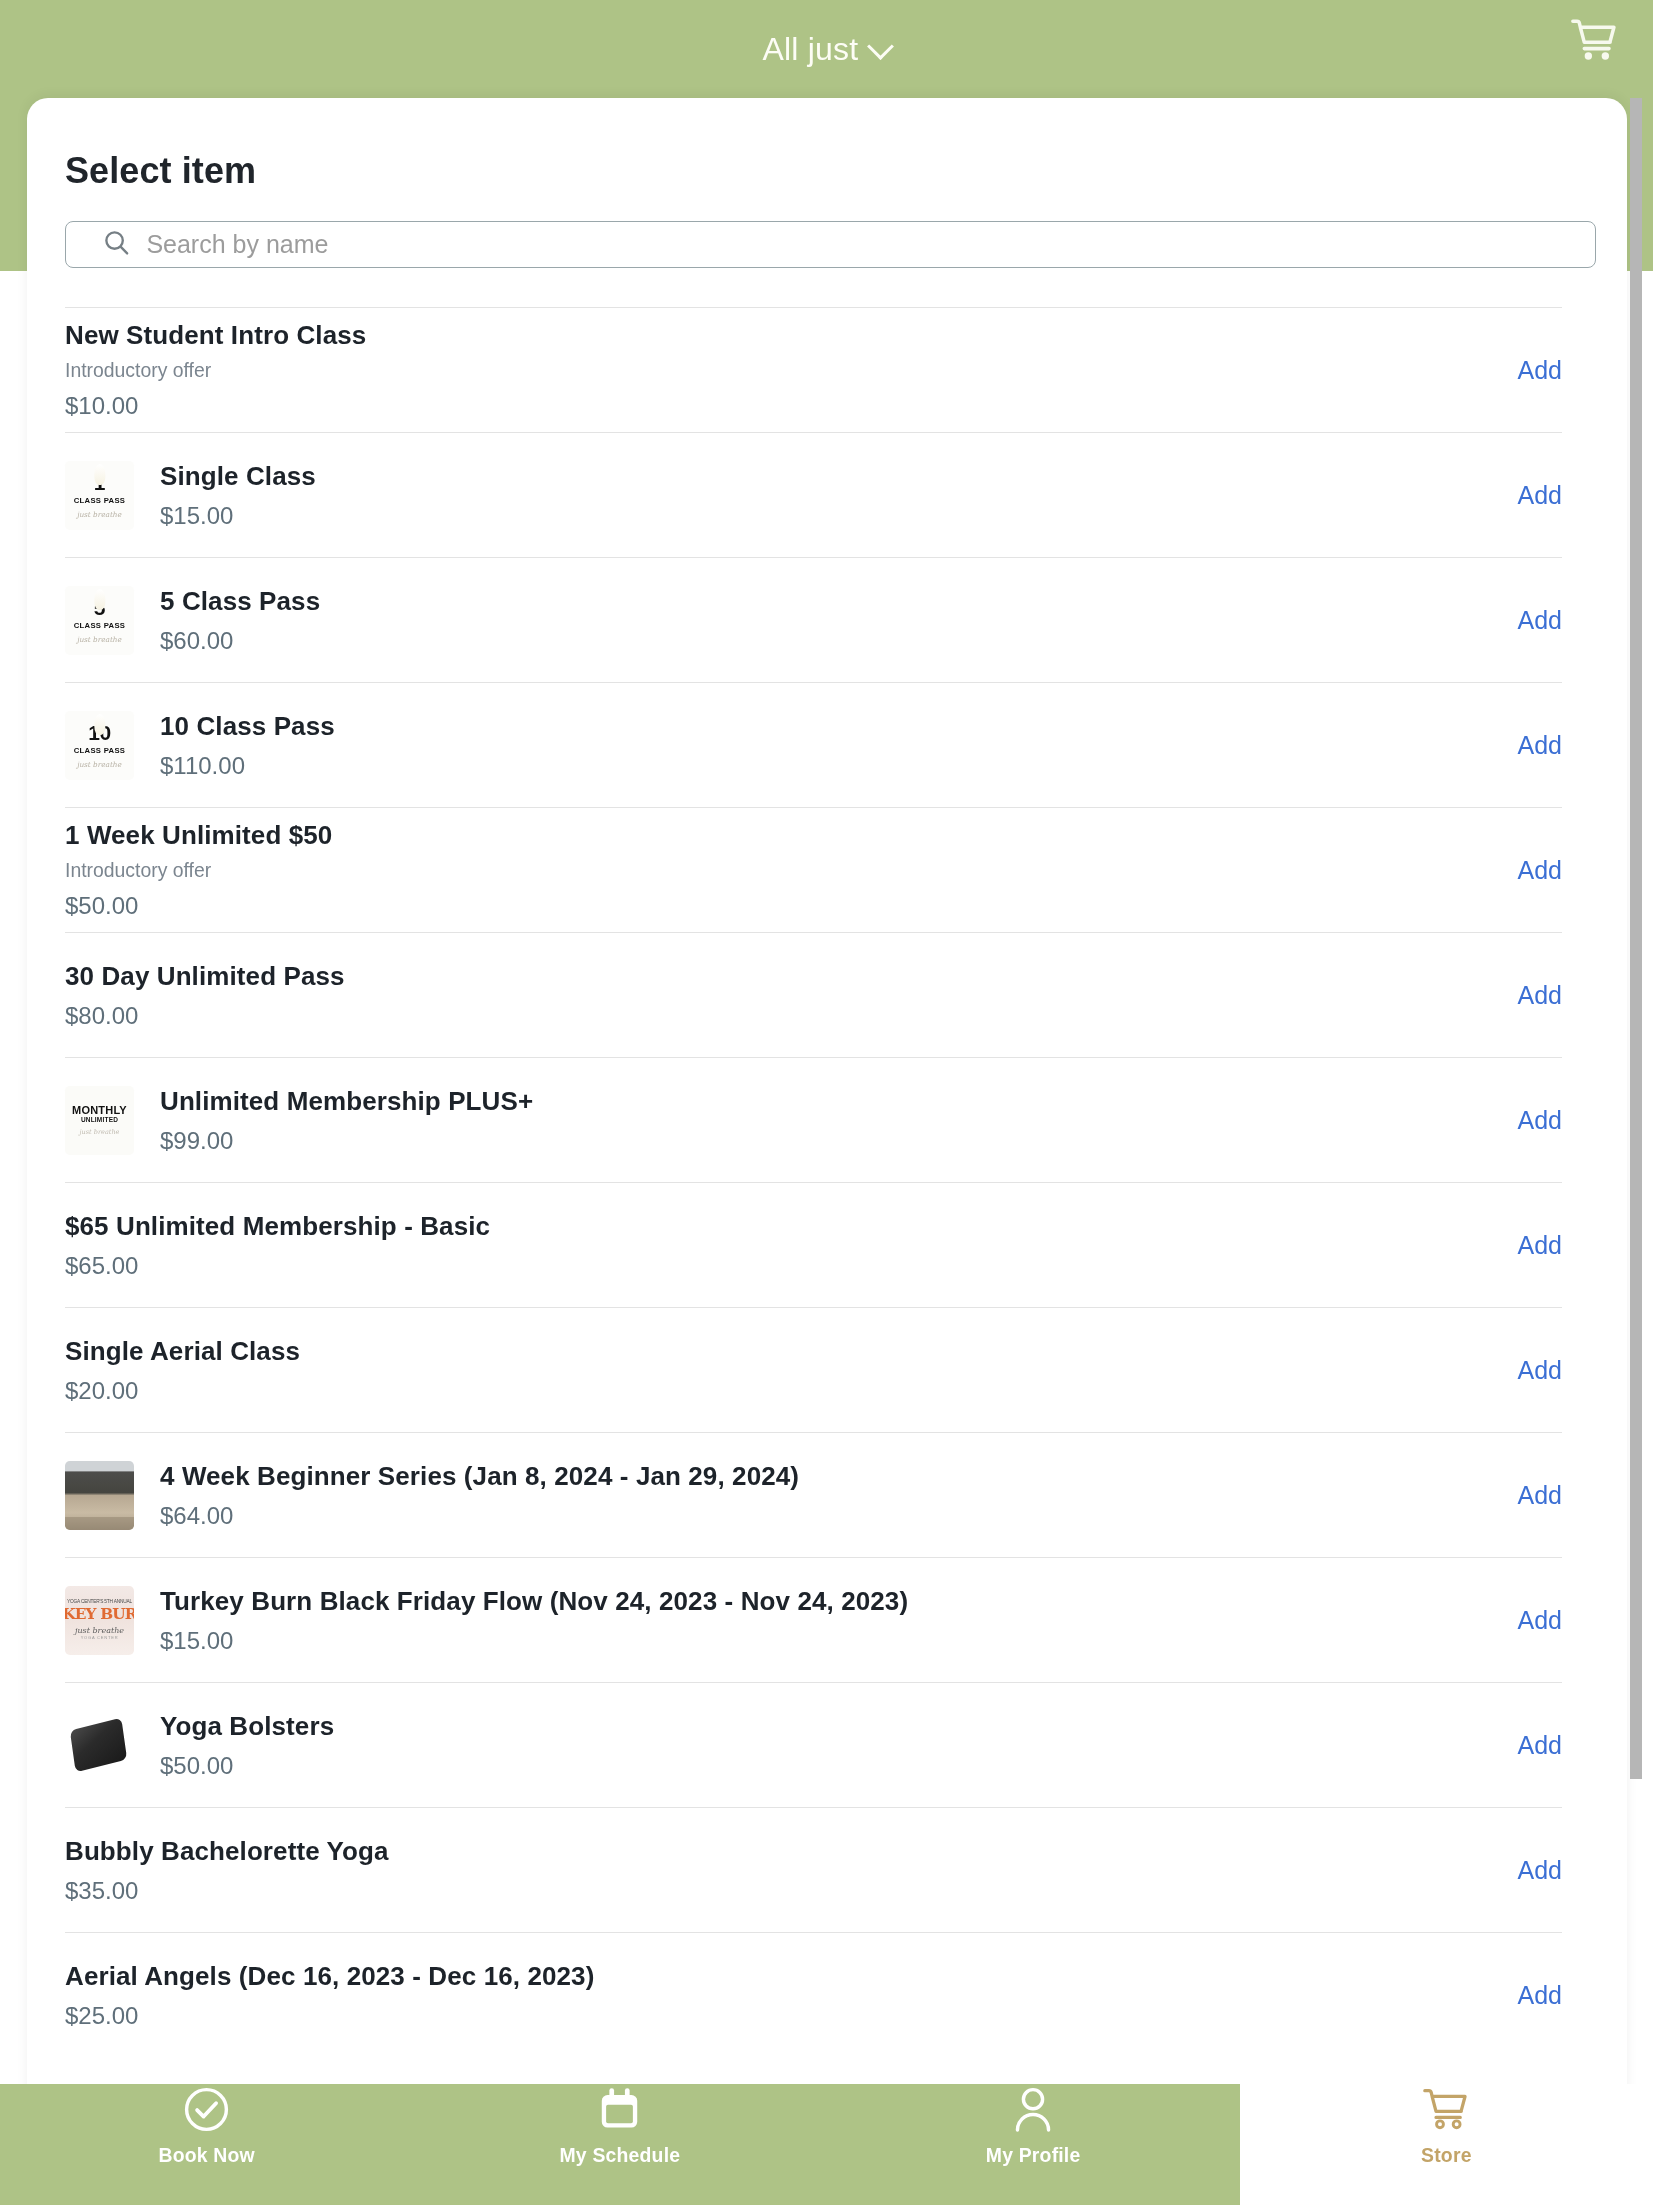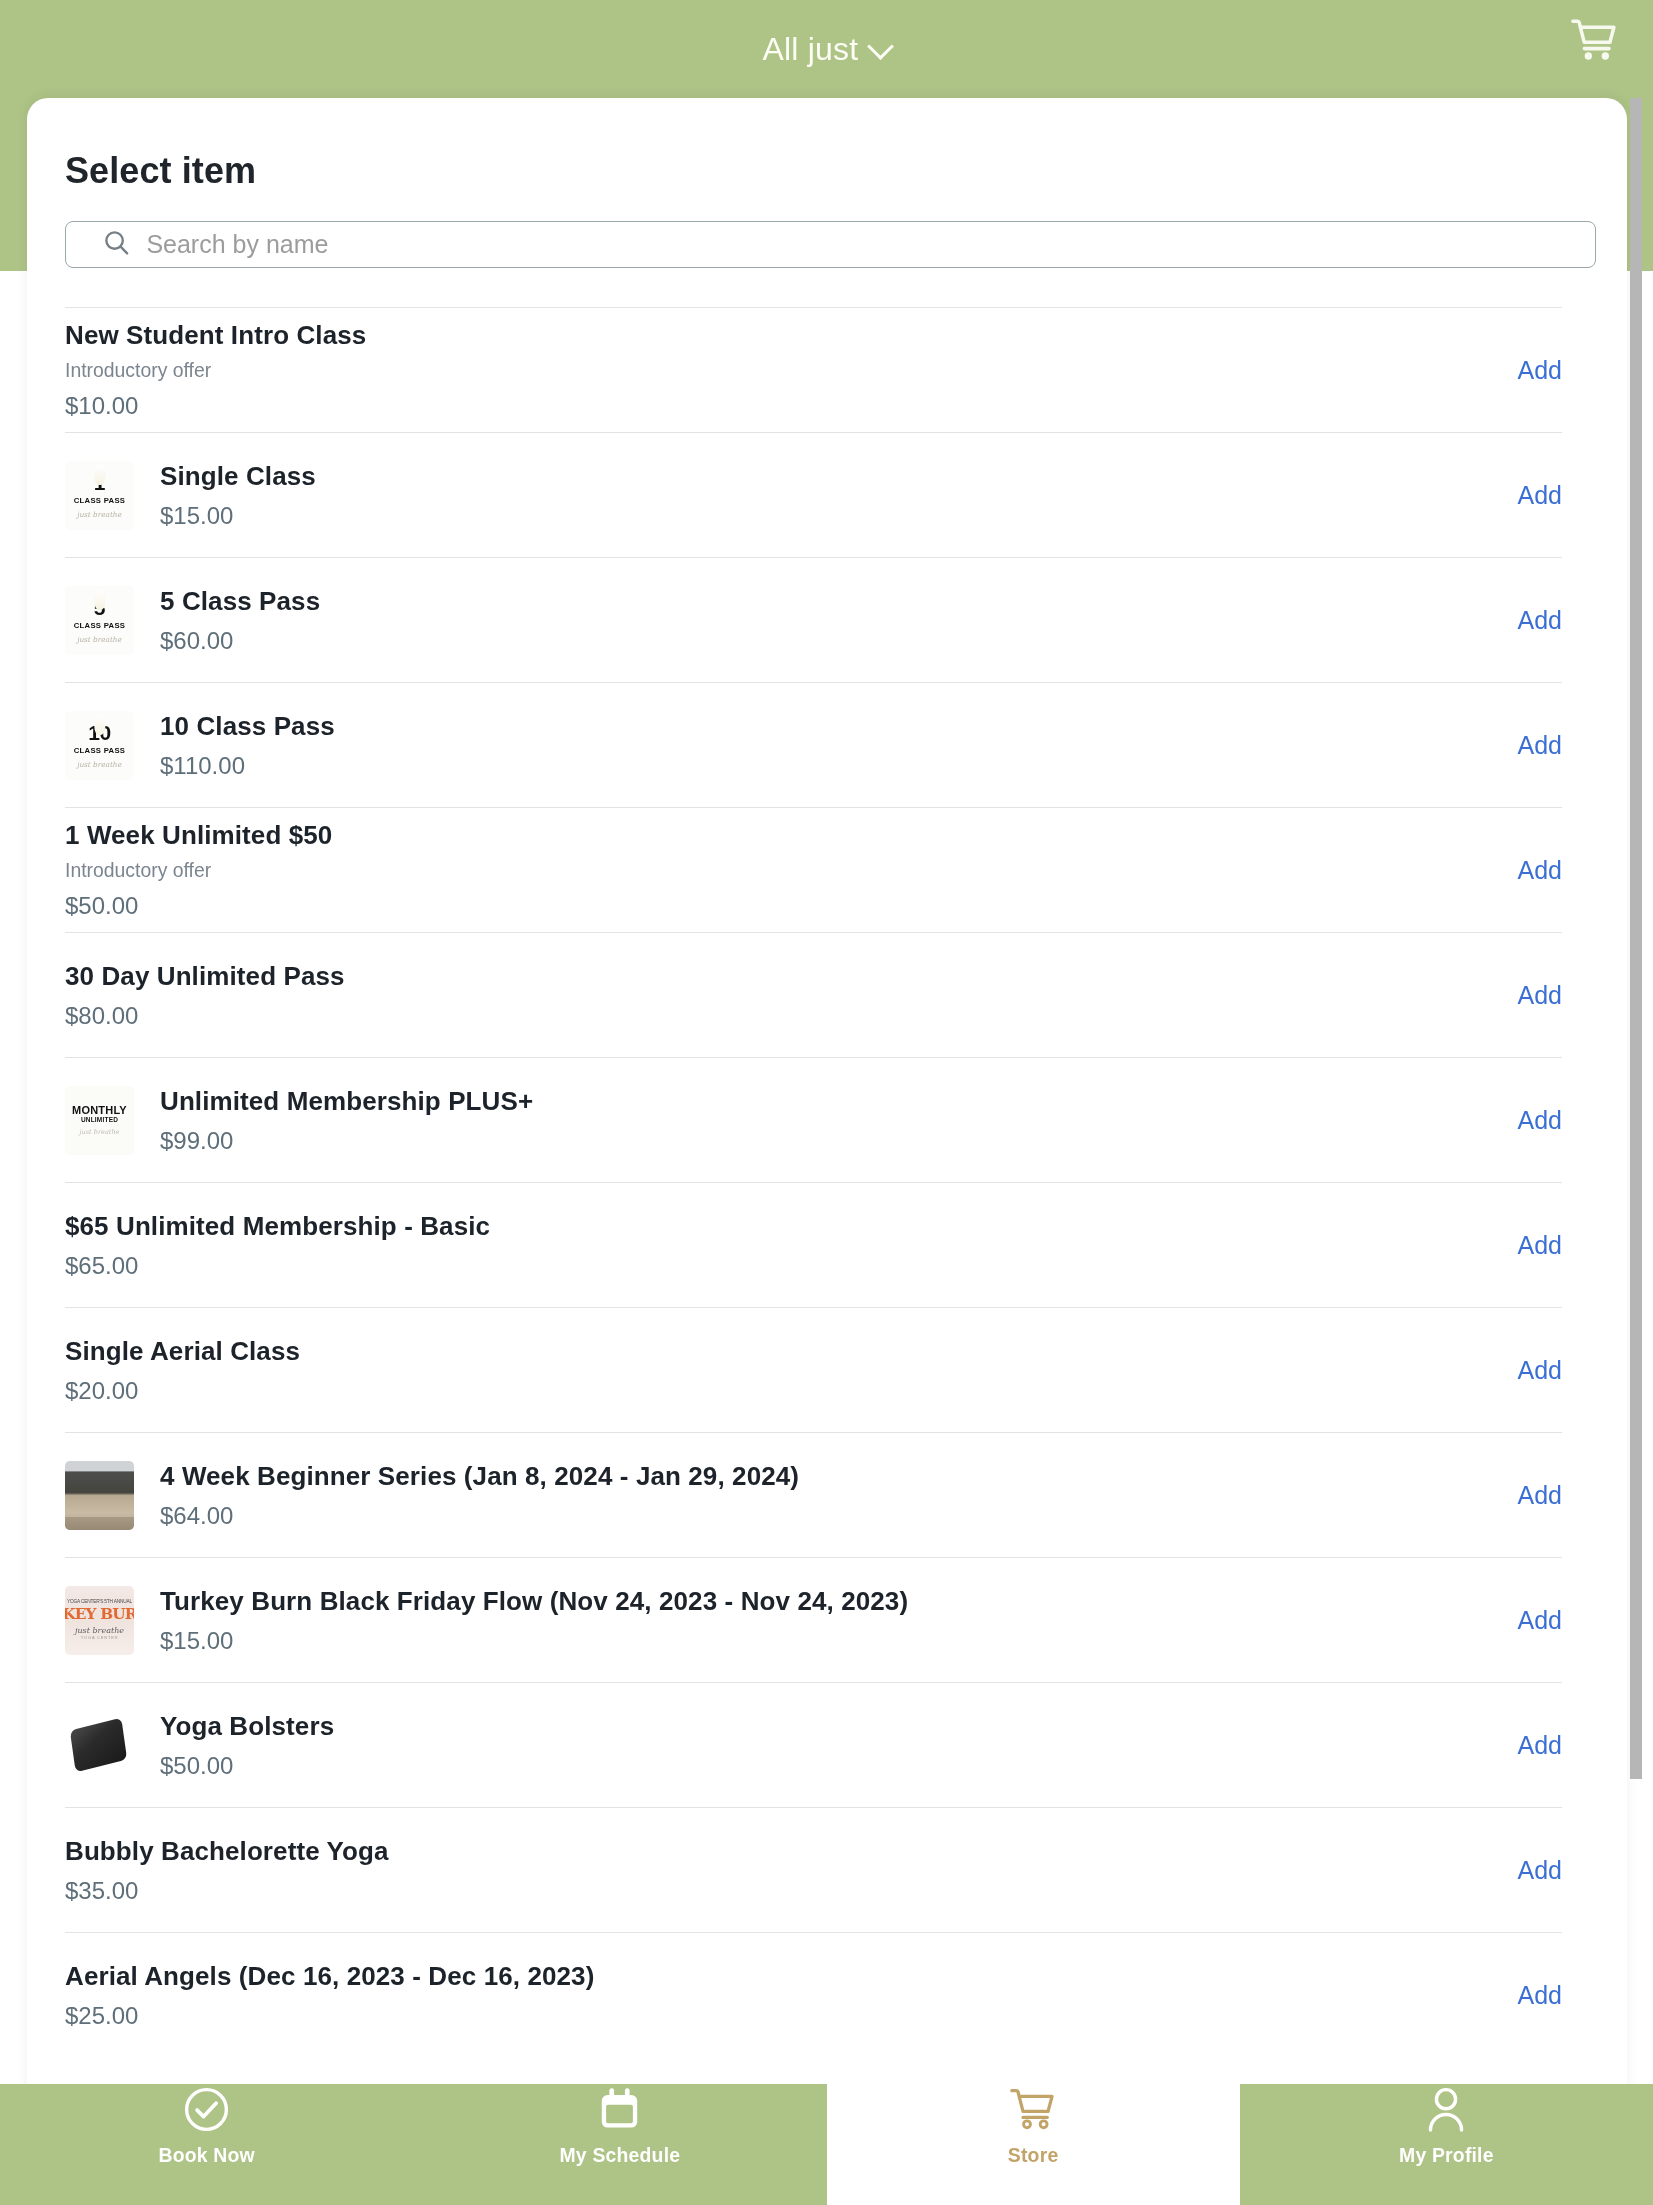--- a/index.html
+++ b/index.html
@@ -513,35 +513,35 @@
         <span class="tab-icon">
           <svg width="45" height="47" viewBox="0 0 24 26" fill="none" aria-hidden="true">
             <rect x="2.2" y="5" width="19.6" height="18" rx="3.2" fill="currentColor"></rect>
             <rect x="4.6" y="10.4" width="14.8" height="10.2" rx="1" fill="#aec386"></rect>
             <rect x="6.4" y="1.2" width="2.6" height="5.6" rx="1.3" fill="currentColor"></rect>
             <rect x="15" y="1.2" width="2.6" height="5.6" rx="1.3" fill="currentColor"></rect>
           </svg>
         </span>
         <span class="tab-label">My Schedule</span>
       </div>
+      <div class="tab">
+        <span class="tab-icon">
+          <svg width="44" height="47" viewBox="0 0 24 26" fill="none" aria-hidden="true">
+            <circle cx="12" cy="7.3" r="5.3" stroke="currentColor" stroke-width="1.9"></circle>
+            <path d="M3.4 24.4c0-4.9 3.9-8.6 8.6-8.6s8.6 3.7 8.6 8.6" stroke="currentColor" stroke-width="1.9" stroke-linecap="round"></path>
+          </svg>
+        </span>
+        <span class="tab-label">My Profile</span>
+      </div>
       <div class="tab active">
         <span class="tab-icon">
           <svg width="47" height="45" viewBox="0 0 26 24" fill="none" aria-hidden="true">
             <path d="M1 1.6h2.3c.6 0 1.1.4 1.25 1l.5 2.2M5.05 4.8h18.2l-2.2 8.2H7.2L5.05 4.8zM7.2 13h14M7.2 16.4h13.4" stroke="currentColor" stroke-width="1.8" stroke-linecap="round" stroke-linejoin="round"></path>
             <circle cx="9.4" cy="20.2" r="1.9" stroke="currentColor" stroke-width="1.6" fill="none"></circle>
             <circle cx="18.6" cy="20.2" r="1.9" stroke="currentColor" stroke-width="1.6" fill="none"></circle>
           </svg>
         </span>
         <span class="tab-label">Store</span>
       </div>
-      <div class="tab">
-        <span class="tab-icon">
-          <svg width="44" height="47" viewBox="0 0 24 26" fill="none" aria-hidden="true">
-            <circle cx="12" cy="7.3" r="5.3" stroke="currentColor" stroke-width="1.9"></circle>
-            <path d="M3.4 24.4c0-4.9 3.9-8.6 8.6-8.6s8.6 3.7 8.6 8.6" stroke="currentColor" stroke-width="1.9" stroke-linecap="round"></path>
-          </svg>
-        </span>
-        <span class="tab-label">My Profile</span>
-      </div>
     </div>
 
 </div>
 
 
 </body></html>

